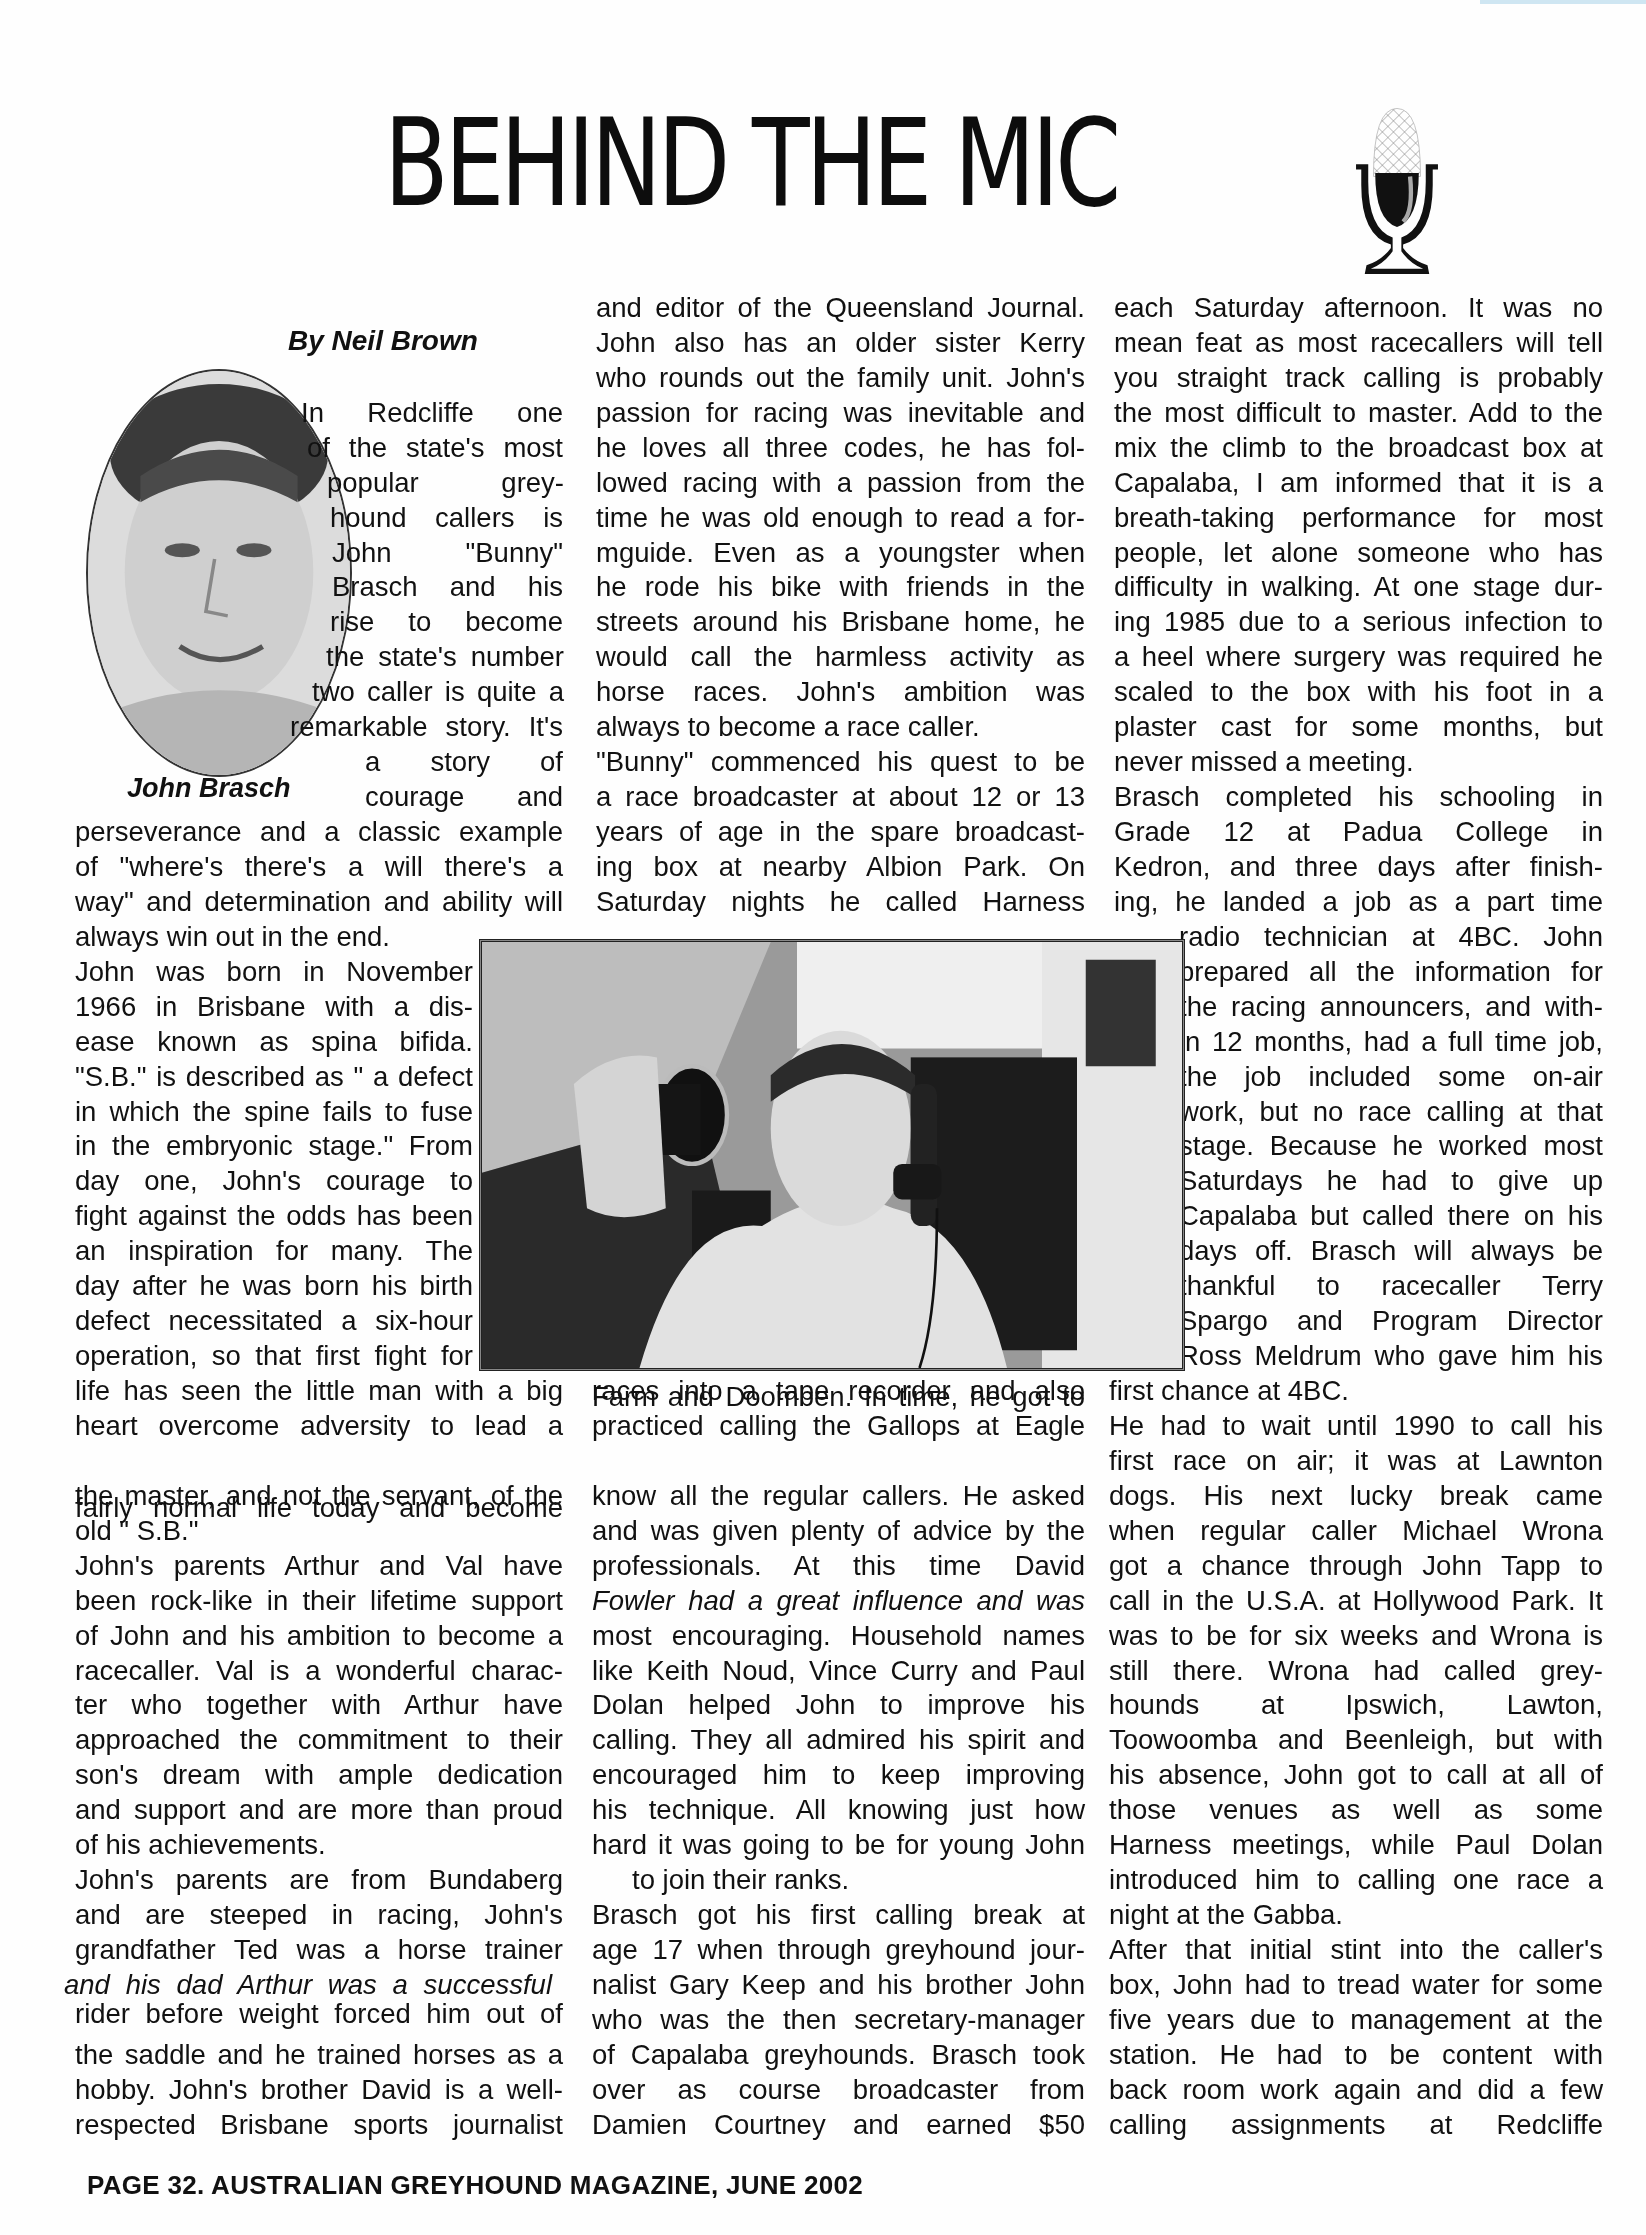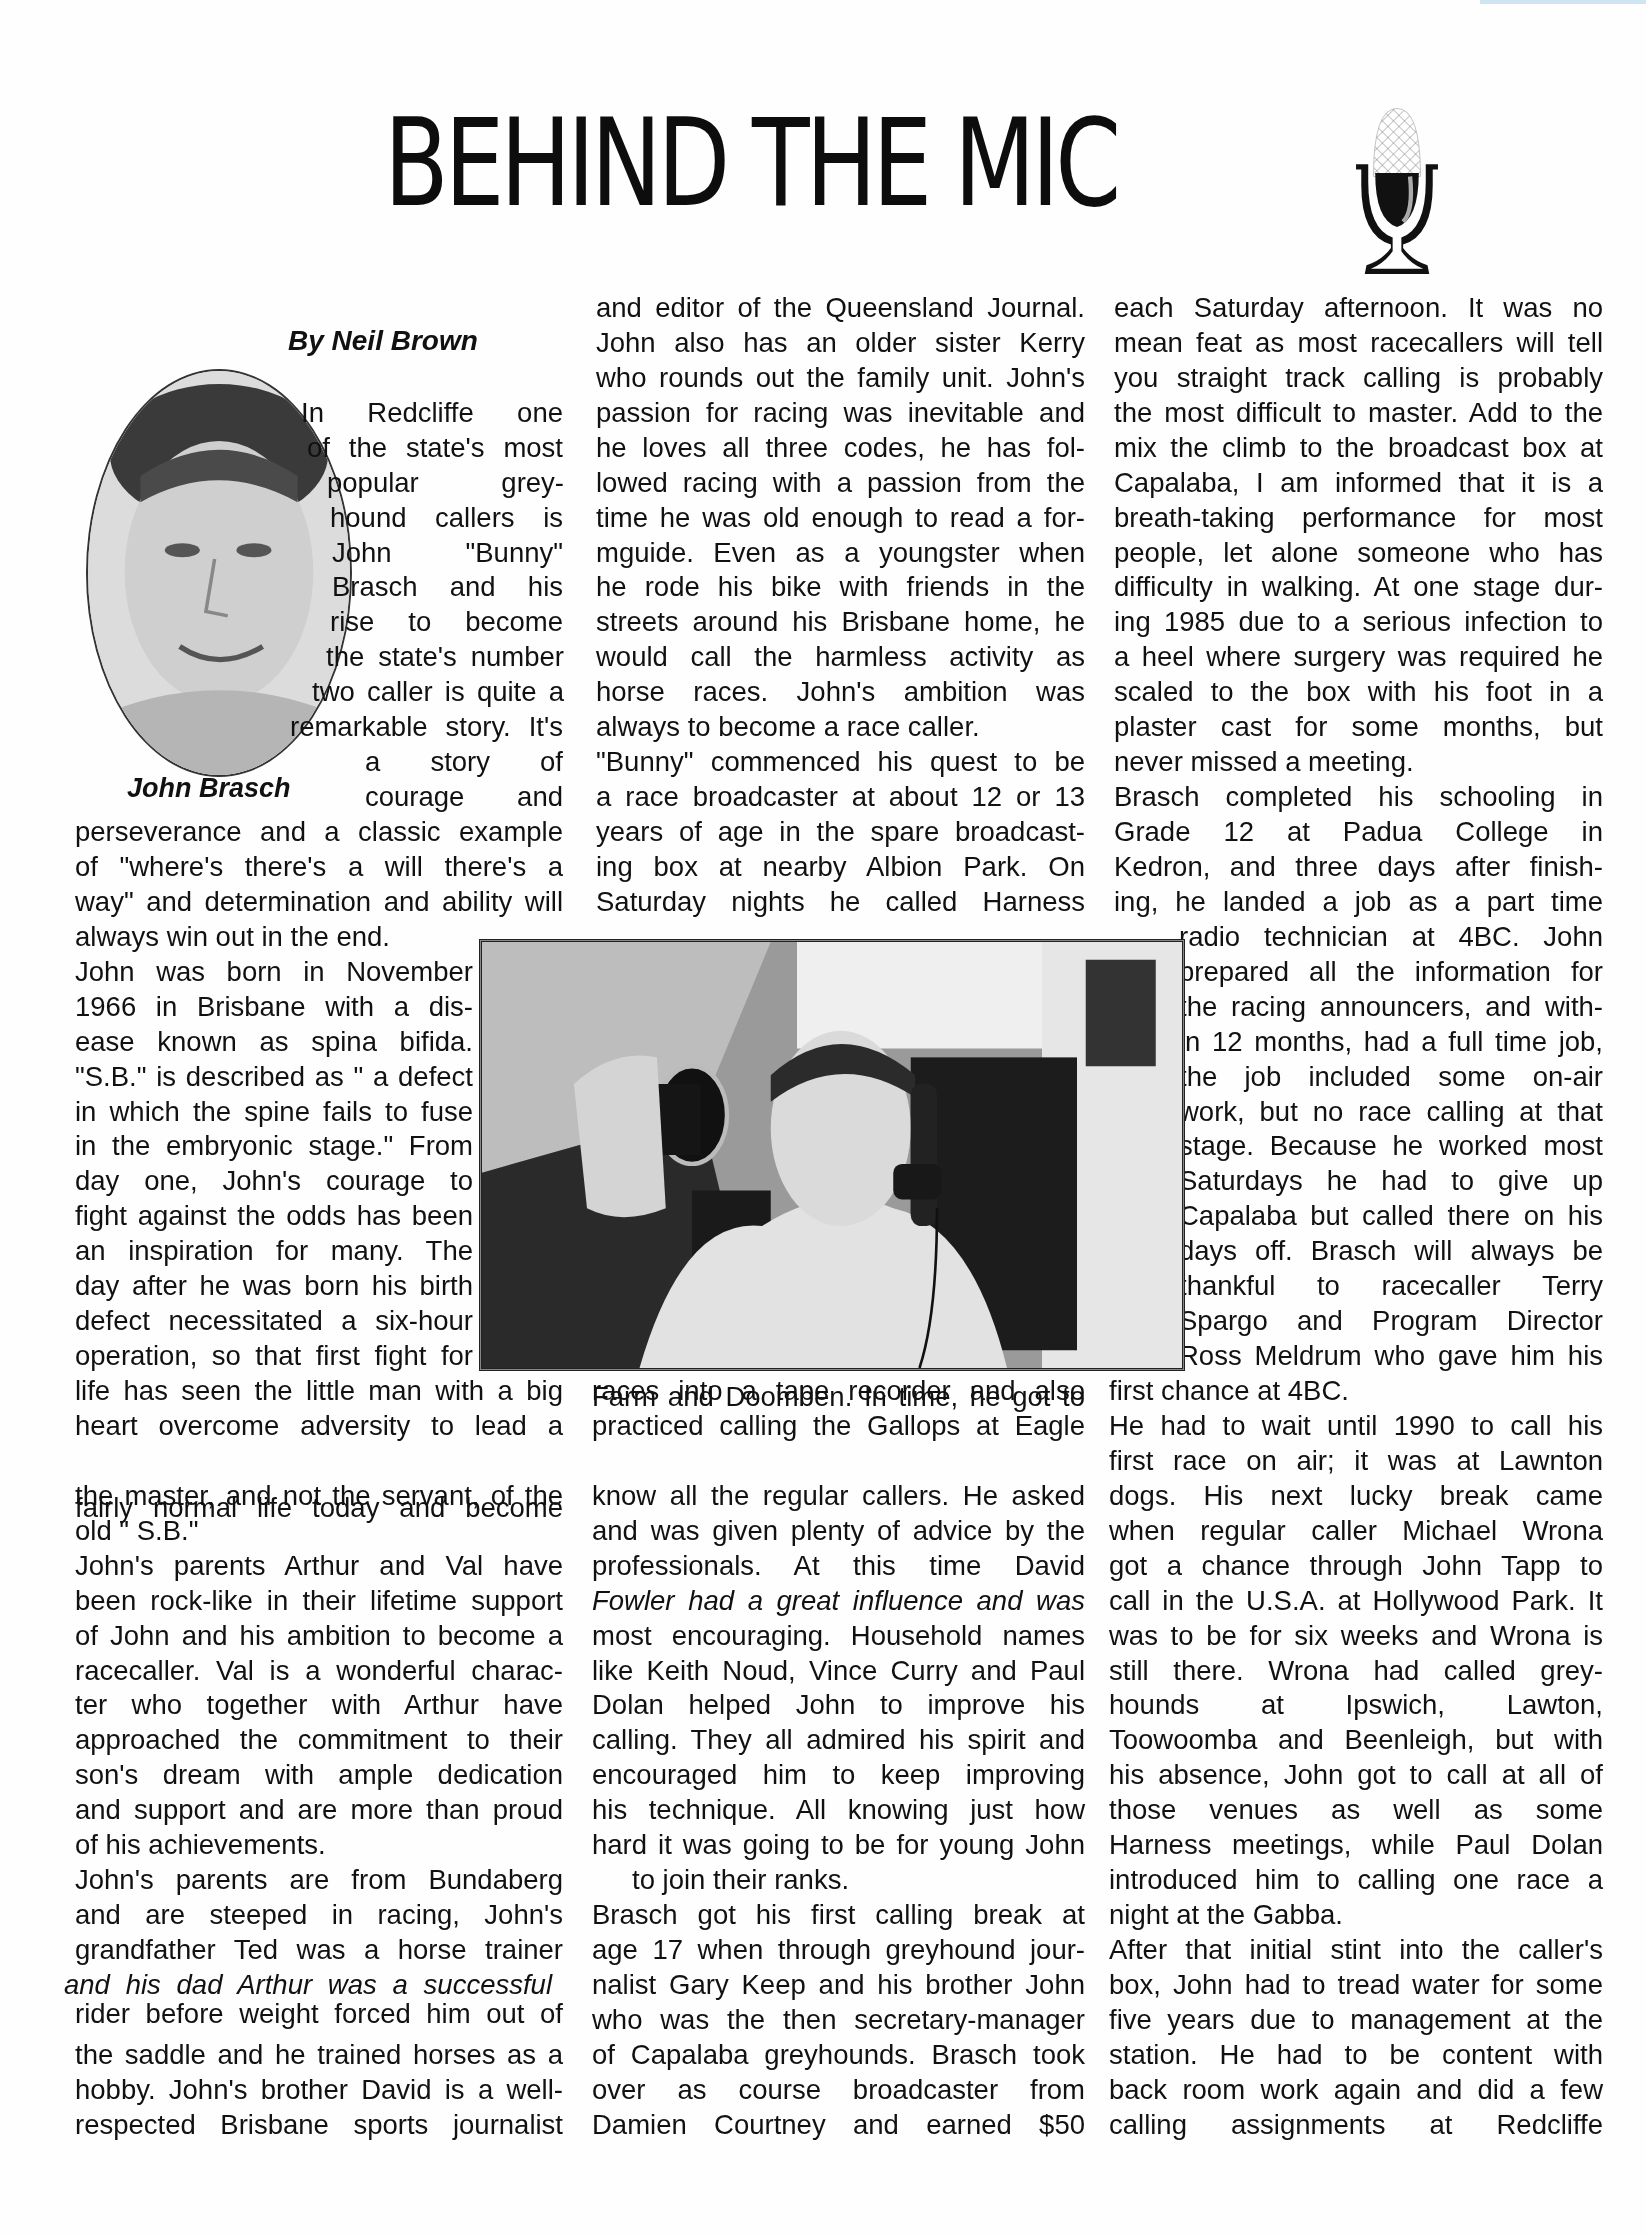--- a/index.html
+++ b/index.html
@@ -237,14 +237,15 @@
       <rect x="490" y="160" width="30" height="160" fill="#222" rx="12"></rect>
       <rect x="470" y="250" width="55" height="40" fill="#181818" rx="10"></rect>
       <ellipse cx="155" cy="205" rx="40" ry="52" fill="#111" stroke="#bbb" stroke-width="5"></ellipse>
       <ellipse cx="240" cy="195" rx="40" ry="55" fill="#111" stroke="#bbb" stroke-width="5"></ellipse>
       <rect x="150" y="160" width="100" height="80" fill="#151515"></rect>
       <path d="M105 160 Q150 120 200 130 L210 300 Q160 320 120 300 Z" fill="#d4d4d4"></path>
       <path d="M520 300 Q520 420 500 480" stroke="#111" stroke-width="3" fill="none"></path>
     </svg>
   </div>
 
+  <div class="footer">PAGE 32.  AUSTRALIAN GREYHOUND MAGAZINE, JUNE  2002</div>
 </div>
 
 
 </body></html>

